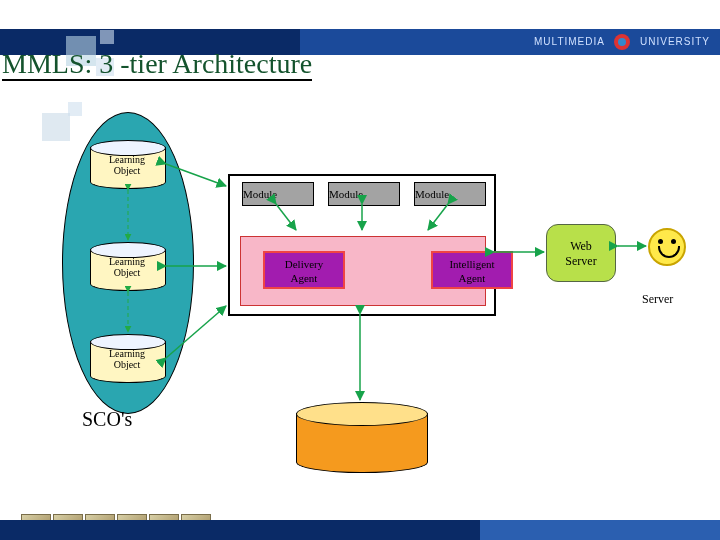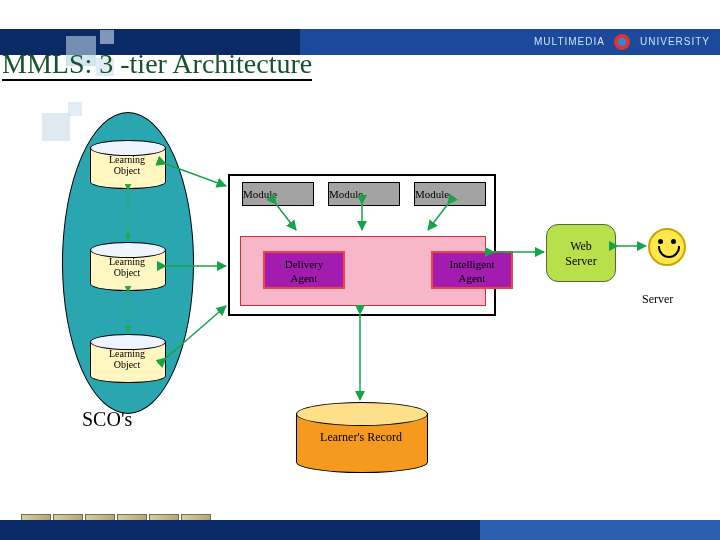--- a/index.html
+++ b/index.html
@@ -147,21 +147,20 @@
       <div class="mouth"></div>
   </div>
   <div class="learner-lbl">Server</div>
 
   <div class="scos-lbl">SCO's</div>
 
   <div class="recCyl">
     <div class="body"></div>
       <div class="bot"></div>
       <div class="top"></div>
-    <div class="lbl">Learner's Record</div>
   </div>
 
   <svg class="arrows">
     <defs>
       <marker id="ah" viewBox="0 0 10 10" refX="9" refY="5" markerWidth="7" markerHeight="7" orient="auto">
         <path d="M0,0 L10,5 L0,10 z" fill="#17a34a"></path>
       </marker>
       <marker id="ah2" viewBox="0 0 10 10" refX="9" refY="5" markerWidth="7" markerHeight="7" orient="auto">
         <path d="M0,0 L10,5 L0,10 z" fill="#2a4"></path>
       </marker>

